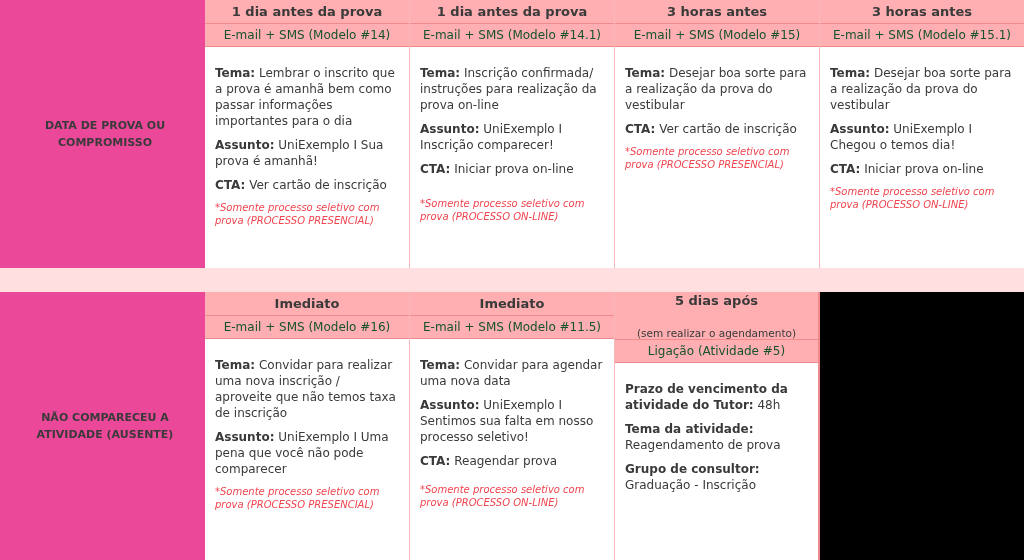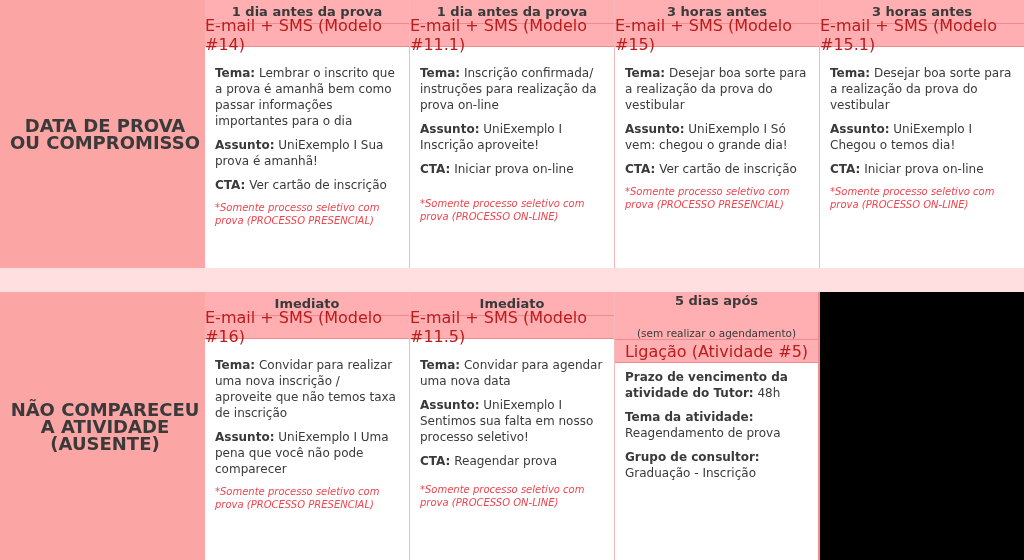--- a/index.html
+++ b/index.html
@@ -4,39 +4,39 @@
 <style>
   * { box-sizing: border-box; margin: 0; padding: 0; }
   html, body { width: 1024px; height: 560px; overflow: hidden; background: #ffdfe0; }
   body { font-family: "DejaVu Sans", "Liberation Sans", sans-serif; color: #3a3a3a; position: relative; }
   .band { position: absolute; left: 0; width: 1024px; }
   .row1 { top: 0; height: 268px; }
   .sep { top: 268px; height: 24px; background: #ffdfe0; }
   .row2 { top: 292px; height: 268px; }
   .label-cell {
     position: absolute; left: 0; top: 0; width: 211px; height: 100%;
-    background: #fca5a5; border-right: 1px solid #f08a8d;
+    background: #ec4899; border-right: 1px solid #f08a8d;
     display: flex; align-items: center; justify-content: center;
-    text-align: center; font-weight: bold; font-size: 18px; line-height: 17px; color: #3a3a3a;
+    text-align: center; font-weight: bold; font-size: 11px; line-height: 17px; color: #3a3a3a;
     padding: 0 10px;
   }
   .col { position: absolute; top: 0; height: 100%; background: #ffffff; border-right: 1px solid #f6b9bb; }
   .c1 { left: 205px; width: 205px; }
   .c2 { left: 410px; width: 205px; }
   .c3 { left: 615px; width: 205px; }
   .c4 { left: 820px; width: 204px; border-right: none; }
   .hdr {
     height: 24px; background: #ffafb1; border-bottom: 1px solid #f08a8d;
     display: flex; align-items: center; justify-content: center;
     font-weight: bold; font-size: 13px; color: #3a3a3a;
   }
   .sub {
     height: 23px; background: #ffafb1; border-bottom: 1px solid #f08a8d;
     display: flex; align-items: center; justify-content: center;
-    font-size: 16px; color: #b91c1c;
+    font-size: 12px; color: #14532d;
   }
   .hdr2 {
     height: 48px; background: #ffafb1; border-bottom: 1px solid #f08a8d;
     display: flex; flex-direction: column; align-items: center; justify-content: center;
   }
   .hdr2 .t { font-weight: bold; font-size: 13px; line-height: 17px; }
   .hdr2 .s { font-size: 10.5px; line-height: 14px; margin-top: 17px; }
   .body { padding: 18px 10px 0 10px; font-size: 12px; line-height: 16px; color: #3a3a3a; }
   .body p { margin-bottom: 8px; }
   .body b { font-weight: bold; }
@@ -56,35 +56,34 @@
     <div class="body">
       <p><b>Tema:</b> <span>Lembrar o inscrito que a prova é amanhã bem como passar informações importantes para o dia</span></p>
       <p><b>Assunto:</b> <span>UniExemplo I Sua prova é amanhã!</span></p>
       <p><b>CTA:</b> <span>Ver cartão de inscrição</span></p>
       <div class="note">*Somente processo seletivo com prova (PROCESSO PRESENCIAL)</div>
     </div>
   </div>
 
   <div class="col c2">
     <div class="hdr">1 dia antes da prova</div>
-    <div class="sub">E-mail + SMS (Modelo #11.1)</div>
+    <div class="sub">E-mail + SMS (Modelo #14.1)</div>
     <div class="body">
       <p><b>Tema:</b> <span>Inscrição confirmada/ instruções para realização da prova on-line</span></p>
-      <p><b>Assunto:</b> <span>UniExemplo I Inscrição aproveite!</span></p>
+      <p><b>Assunto:</b> <span>UniExemplo I Inscrição comparecer!</span></p>
       <p><b>CTA:</b> <span>Iniciar prova on-line</span></p>
       <div class="note" style="margin-top:20px">*Somente processo seletivo com prova (PROCESSO ON-LINE)</div>
     </div>
   </div>
 
   <div class="col c3">
     <div class="hdr">3 horas antes</div>
     <div class="sub">E-mail + SMS (Modelo #15)</div>
     <div class="body">
       <p><b>Tema:</b> <span>Desejar boa sorte para a realização da prova do vestibular</span></p>
-      <p><b>Assunto:</b> <span>UniExemplo I  Só vem: chegou o grande dia!</span></p>
       <p><b>CTA:</b> <span>Ver cartão de inscrição</span></p>
       <div class="note" style="margin-top:0">*Somente processo seletivo com prova (PROCESSO PRESENCIAL)</div>
     </div>
   </div>
 
   <div class="col c4">
     <div class="hdr">3 horas antes</div>
     <div class="sub">E-mail + SMS (Modelo #15.1)</div>
     <div class="body">
       <p><b>Tema:</b> <span>Desejar boa sorte para a realização da prova do vestibular</span></p>
@@ -120,21 +119,21 @@
       <div class="note" style="margin-top:14px">*Somente processo seletivo com prova (PROCESSO ON-LINE)</div>
     </div>
   </div>
 
   <div class="col c3">
     <div class="hdr2">
       <div class="t">5 dias após</div>
       <div class="s">(sem realizar o agendamento)</div>
     </div>
     <div class="sub">Ligação (Atividade #5)</div>
-    <div class="body" style="padding-top:6px">
+    <div class="body" style="padding-top:18px">
       <p><b>Prazo de vencimento da atividade do Tutor:</b> <span>48h</span></p>
       <p><b>Tema da atividade:</b><br><span>Reagendamento de prova</span></p>
       <p><b>Grupo de consultor:</b><br><span>Graduação - Inscrição</span></p>
     </div>
   </div>
 
   <div class="black"></div>
 </div>
 
 </body></html>

